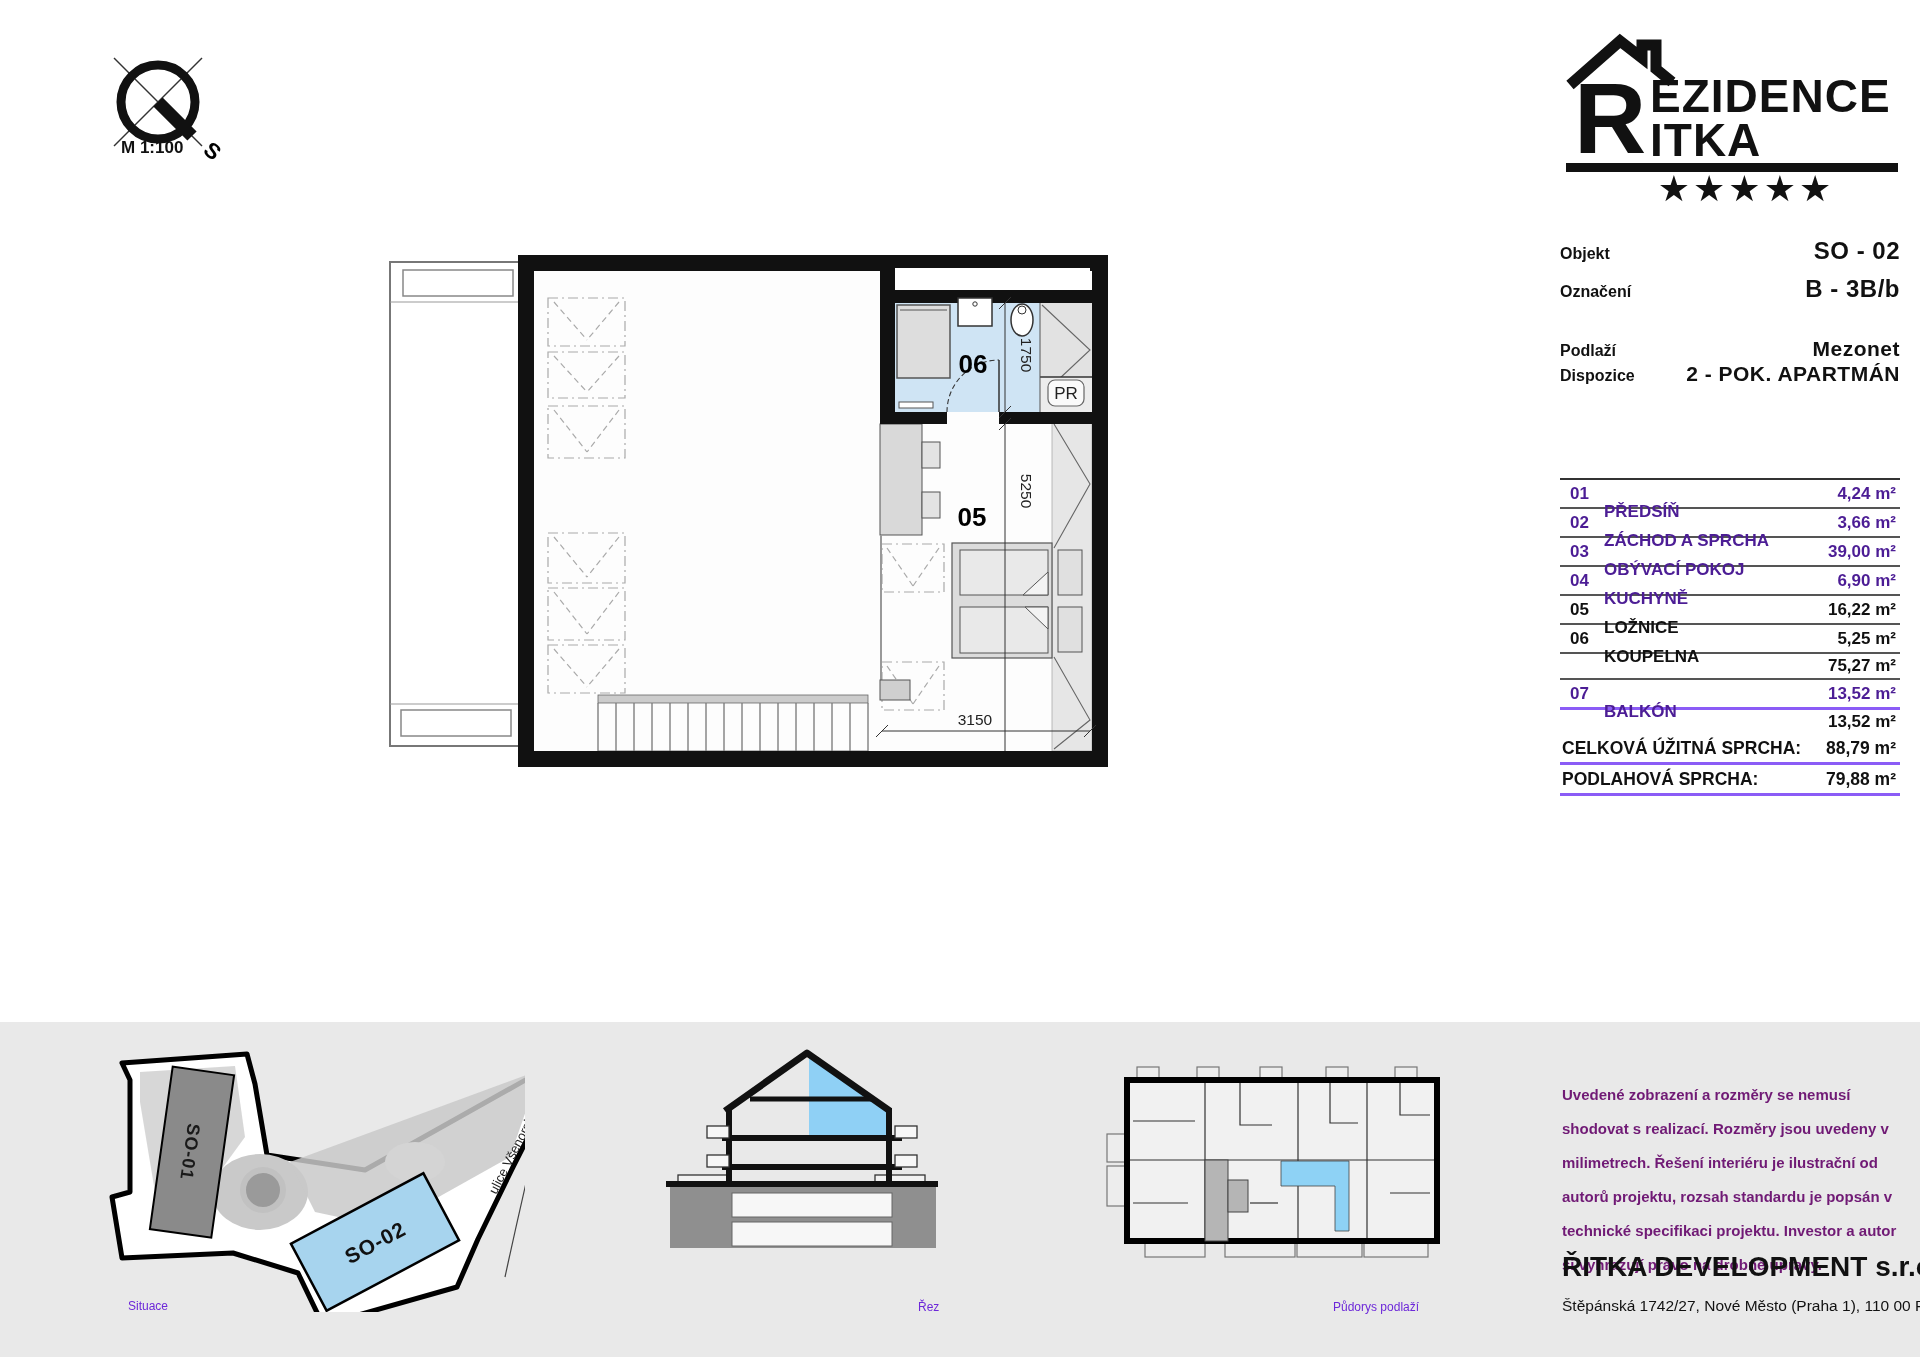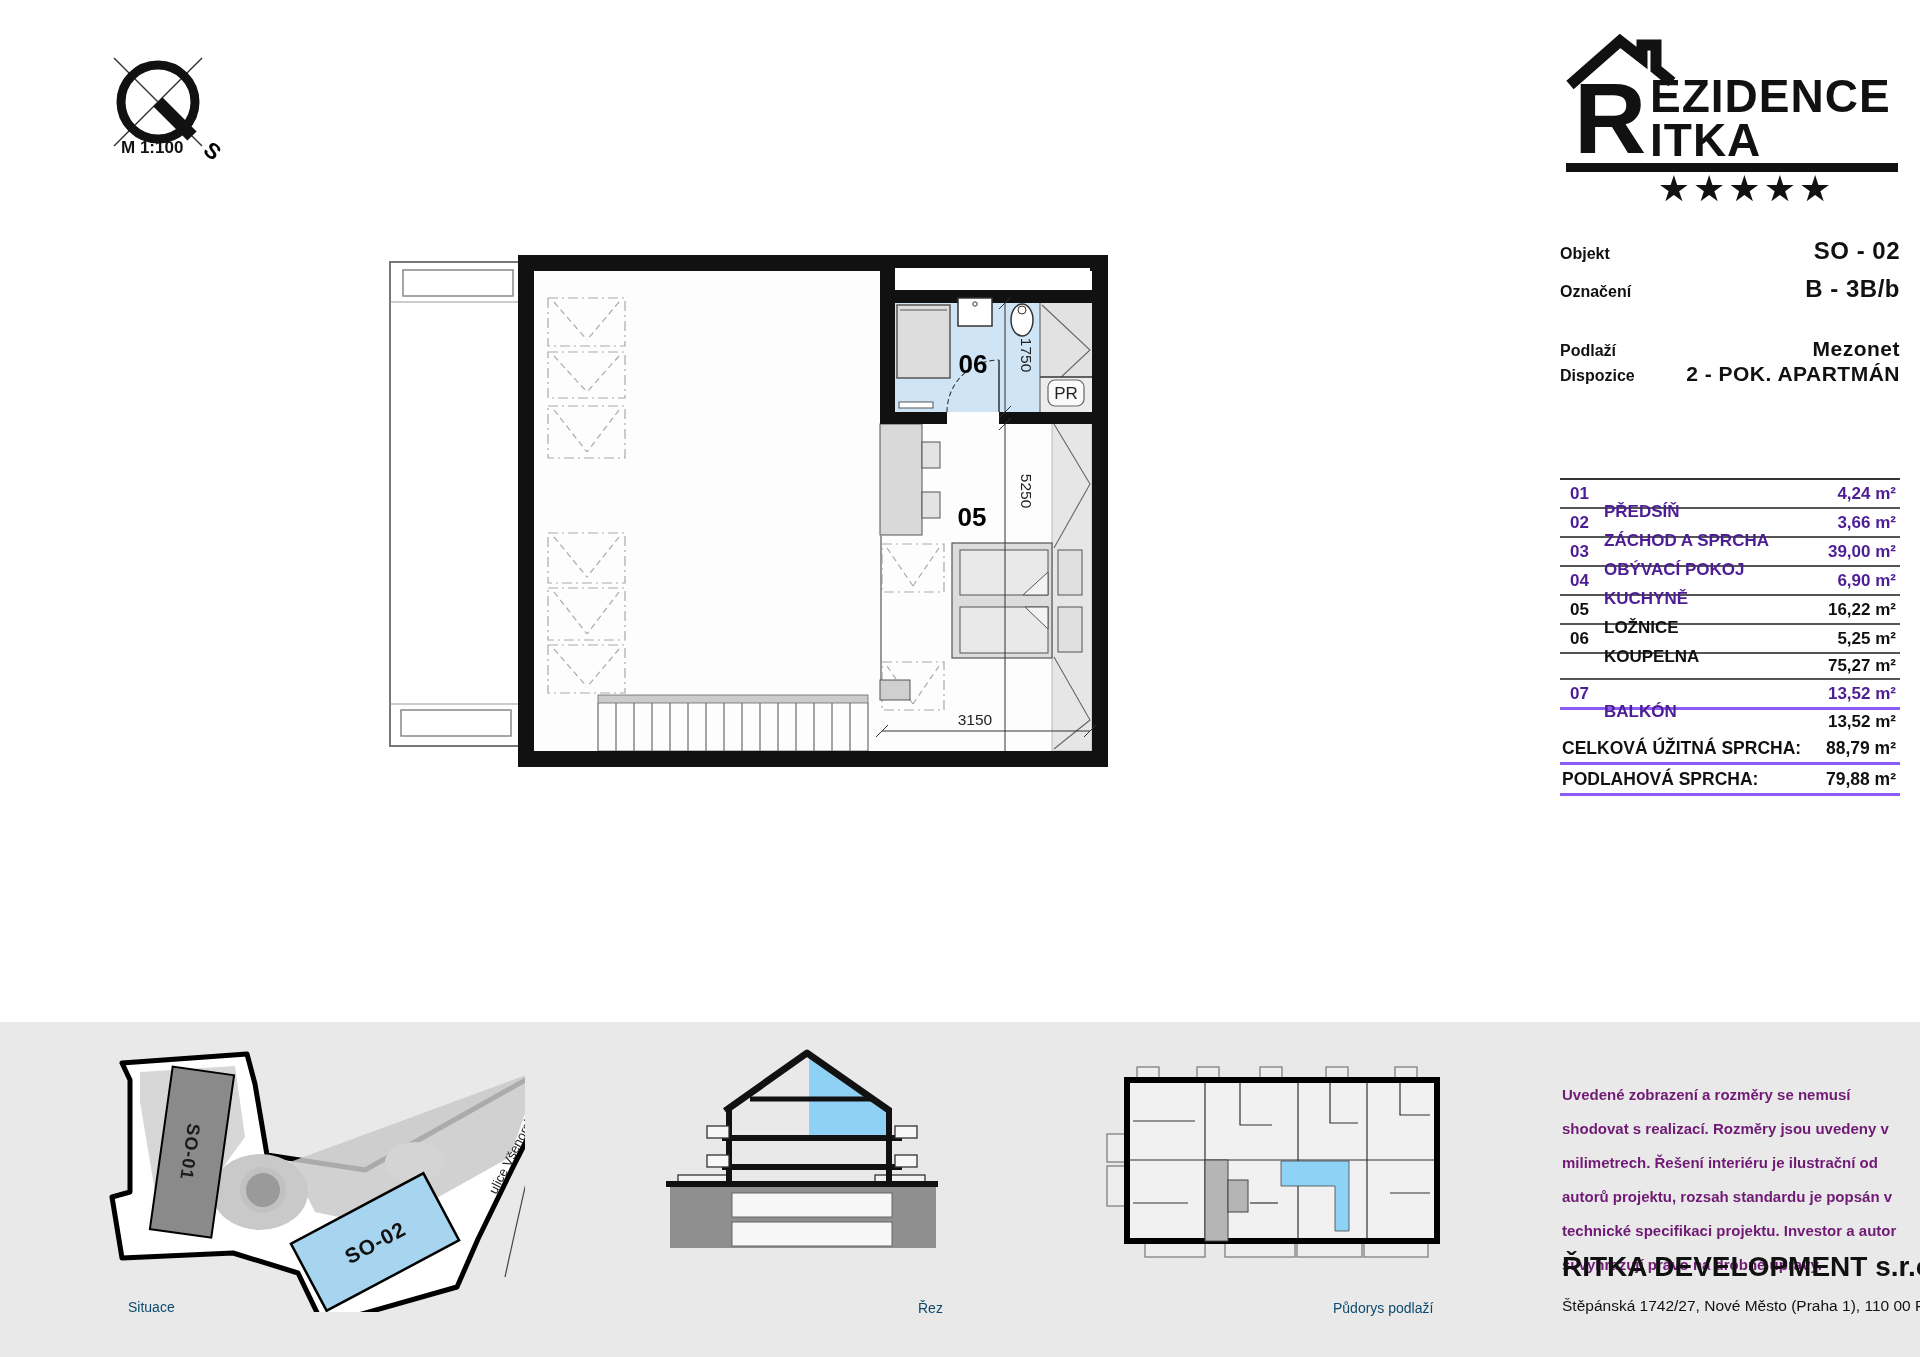--- a/index.html
+++ b/index.html
@@ -9,21 +9,21 @@
   svg{font-family:"Liberation Sans",sans-serif;display:block;}
 
   
   #gray-strip{top:1022px;left:0;width:1920px;height:335px;background:#e9e9e9;}
 
   
   #compass{left:98px;top:38px;}
   #scale-label{left:121px;top:138px;font-size:17px;font-weight:bold;}
 
   
-  .caption{font-size:14px;color:#0c4a6e;}
+  .caption{font-size:12px;color:#6d28d9;}
   #cap-situace{left:128px;top:1299px;}
   #cap-rez{left:918px;top:1300px;}
   #cap-pudorys{left:1333px;top:1300px;}
 
   
   #right-panel{left:1560px;top:25px;width:340px;height:1320px;}
   #logo{position:absolute;left:0;top:0;}
   .info-block{position:absolute;left:0;top:212px;width:340px;}
   .info-row{position:absolute;left:0;width:340px;display:flex;justify-content:space-between;align-items:baseline;}
   .info-label{font-size:16px;font-weight:bold;}

